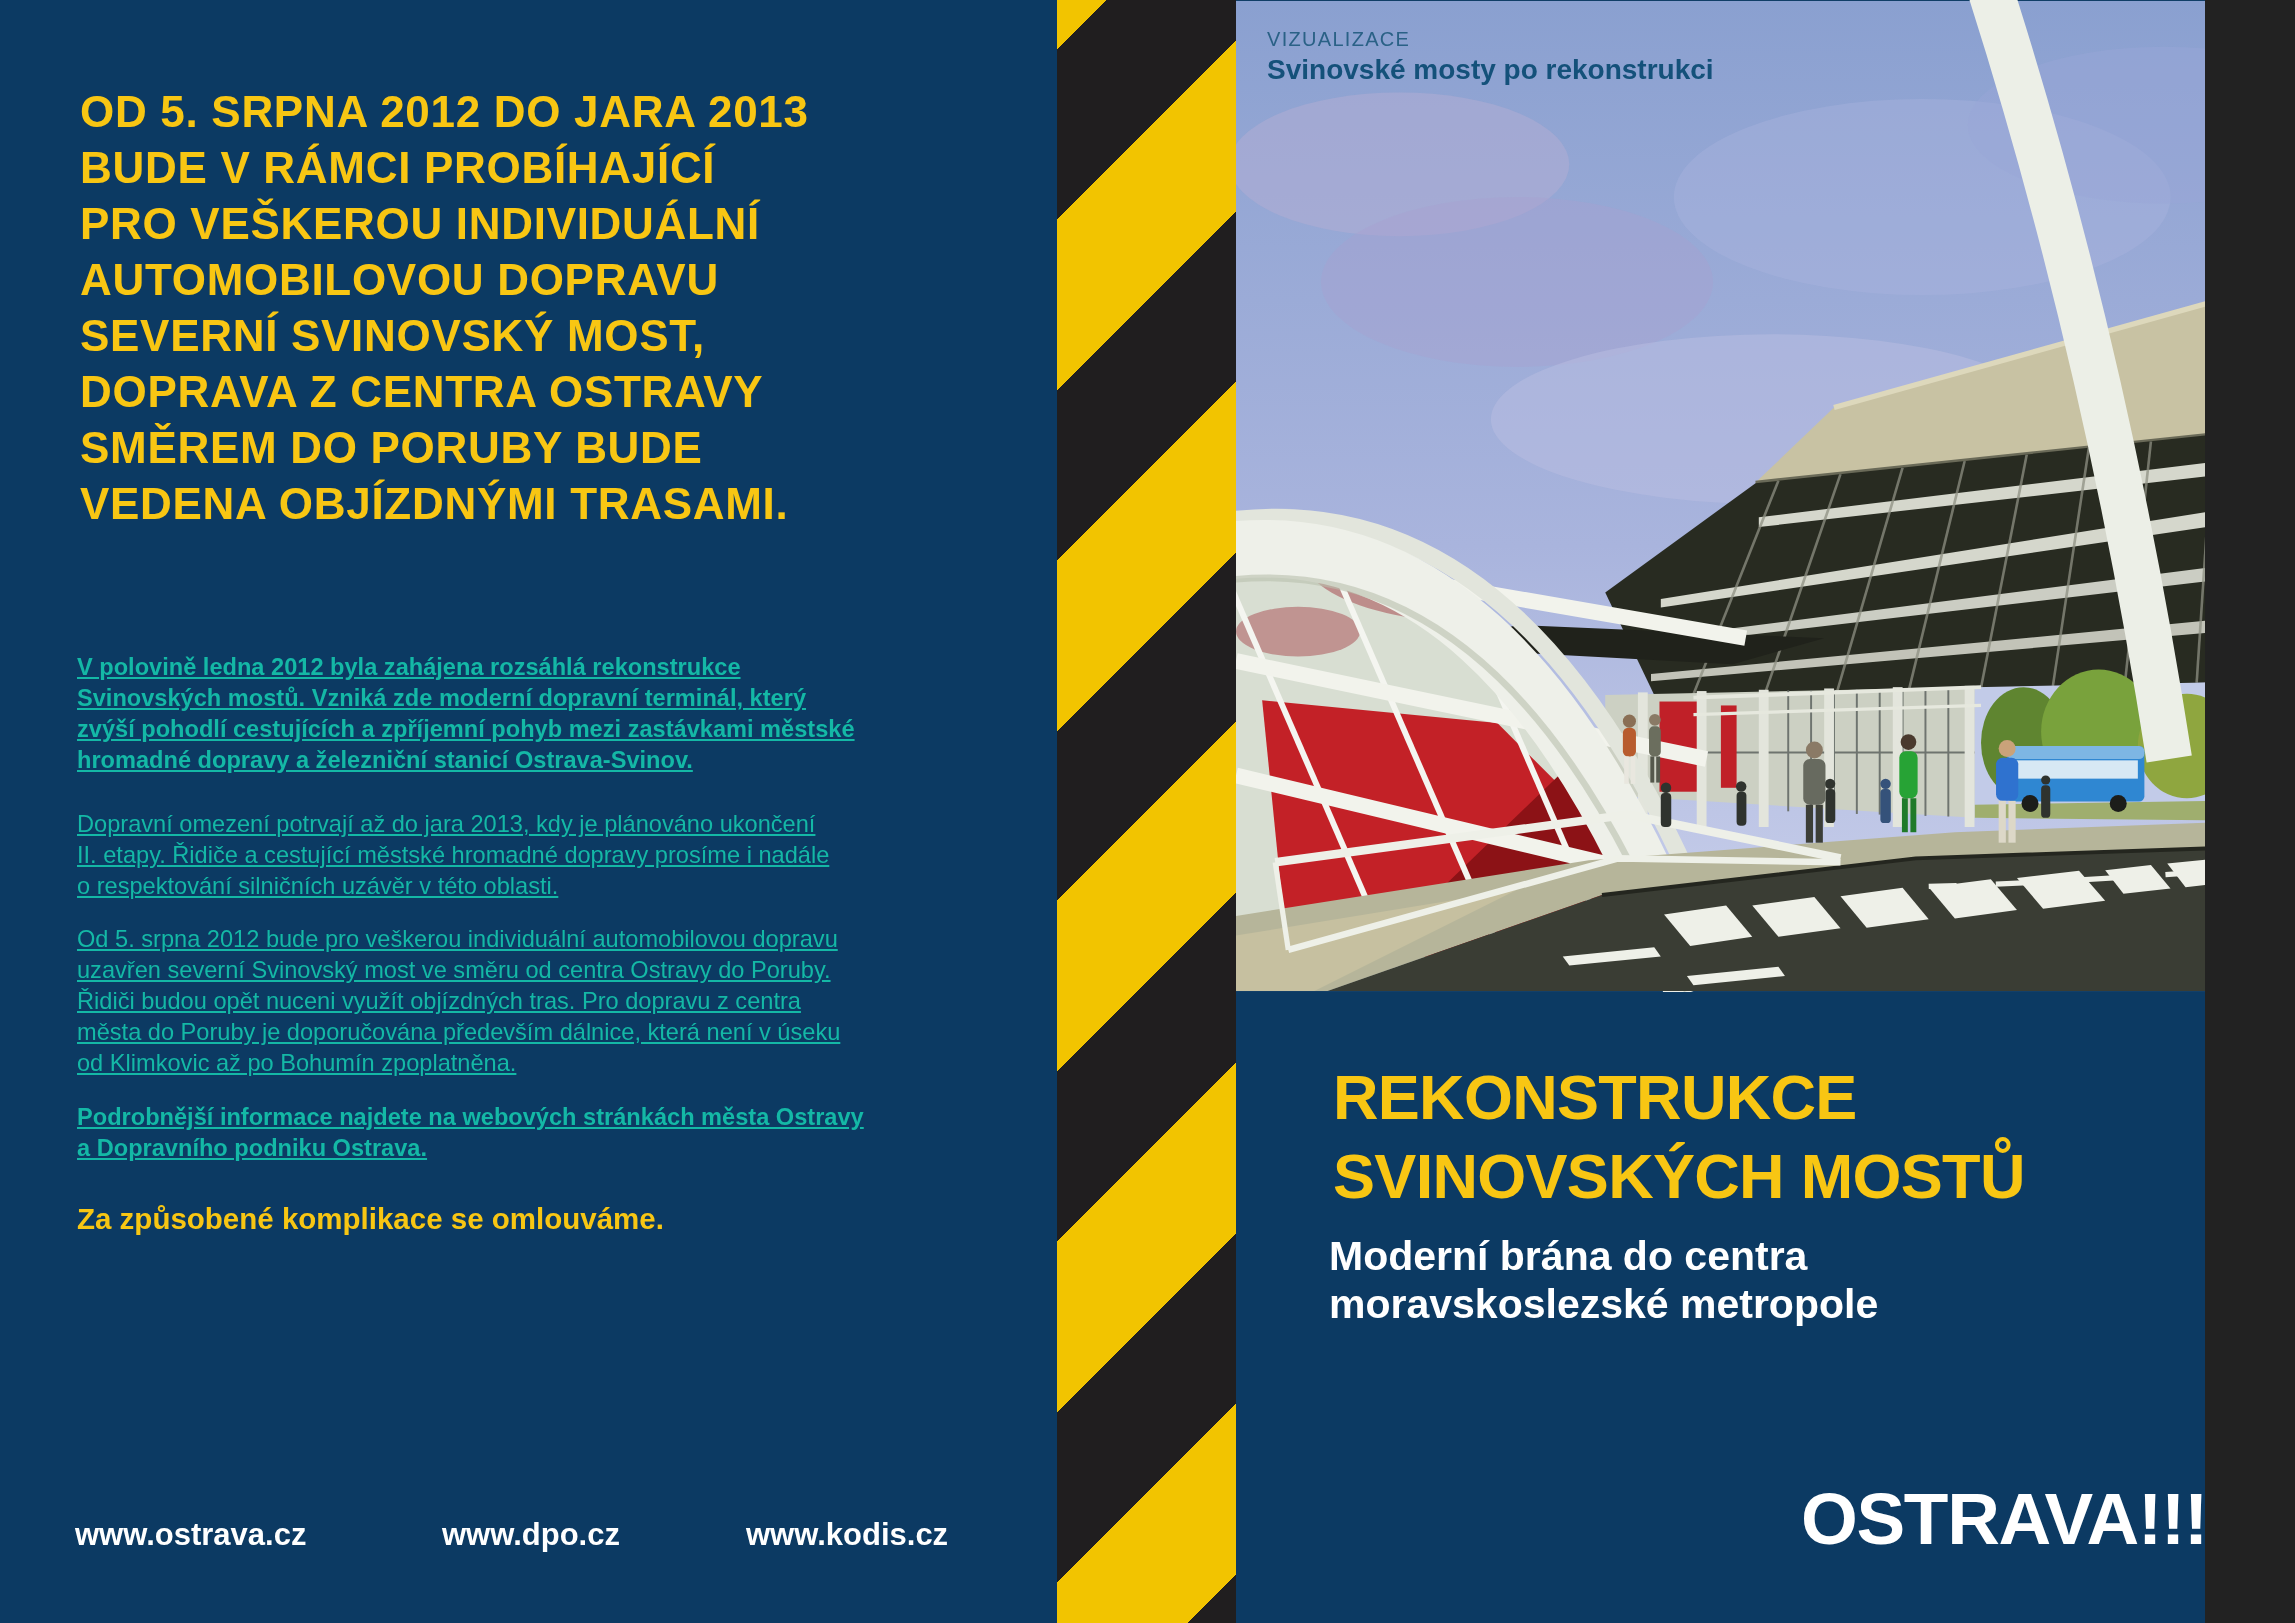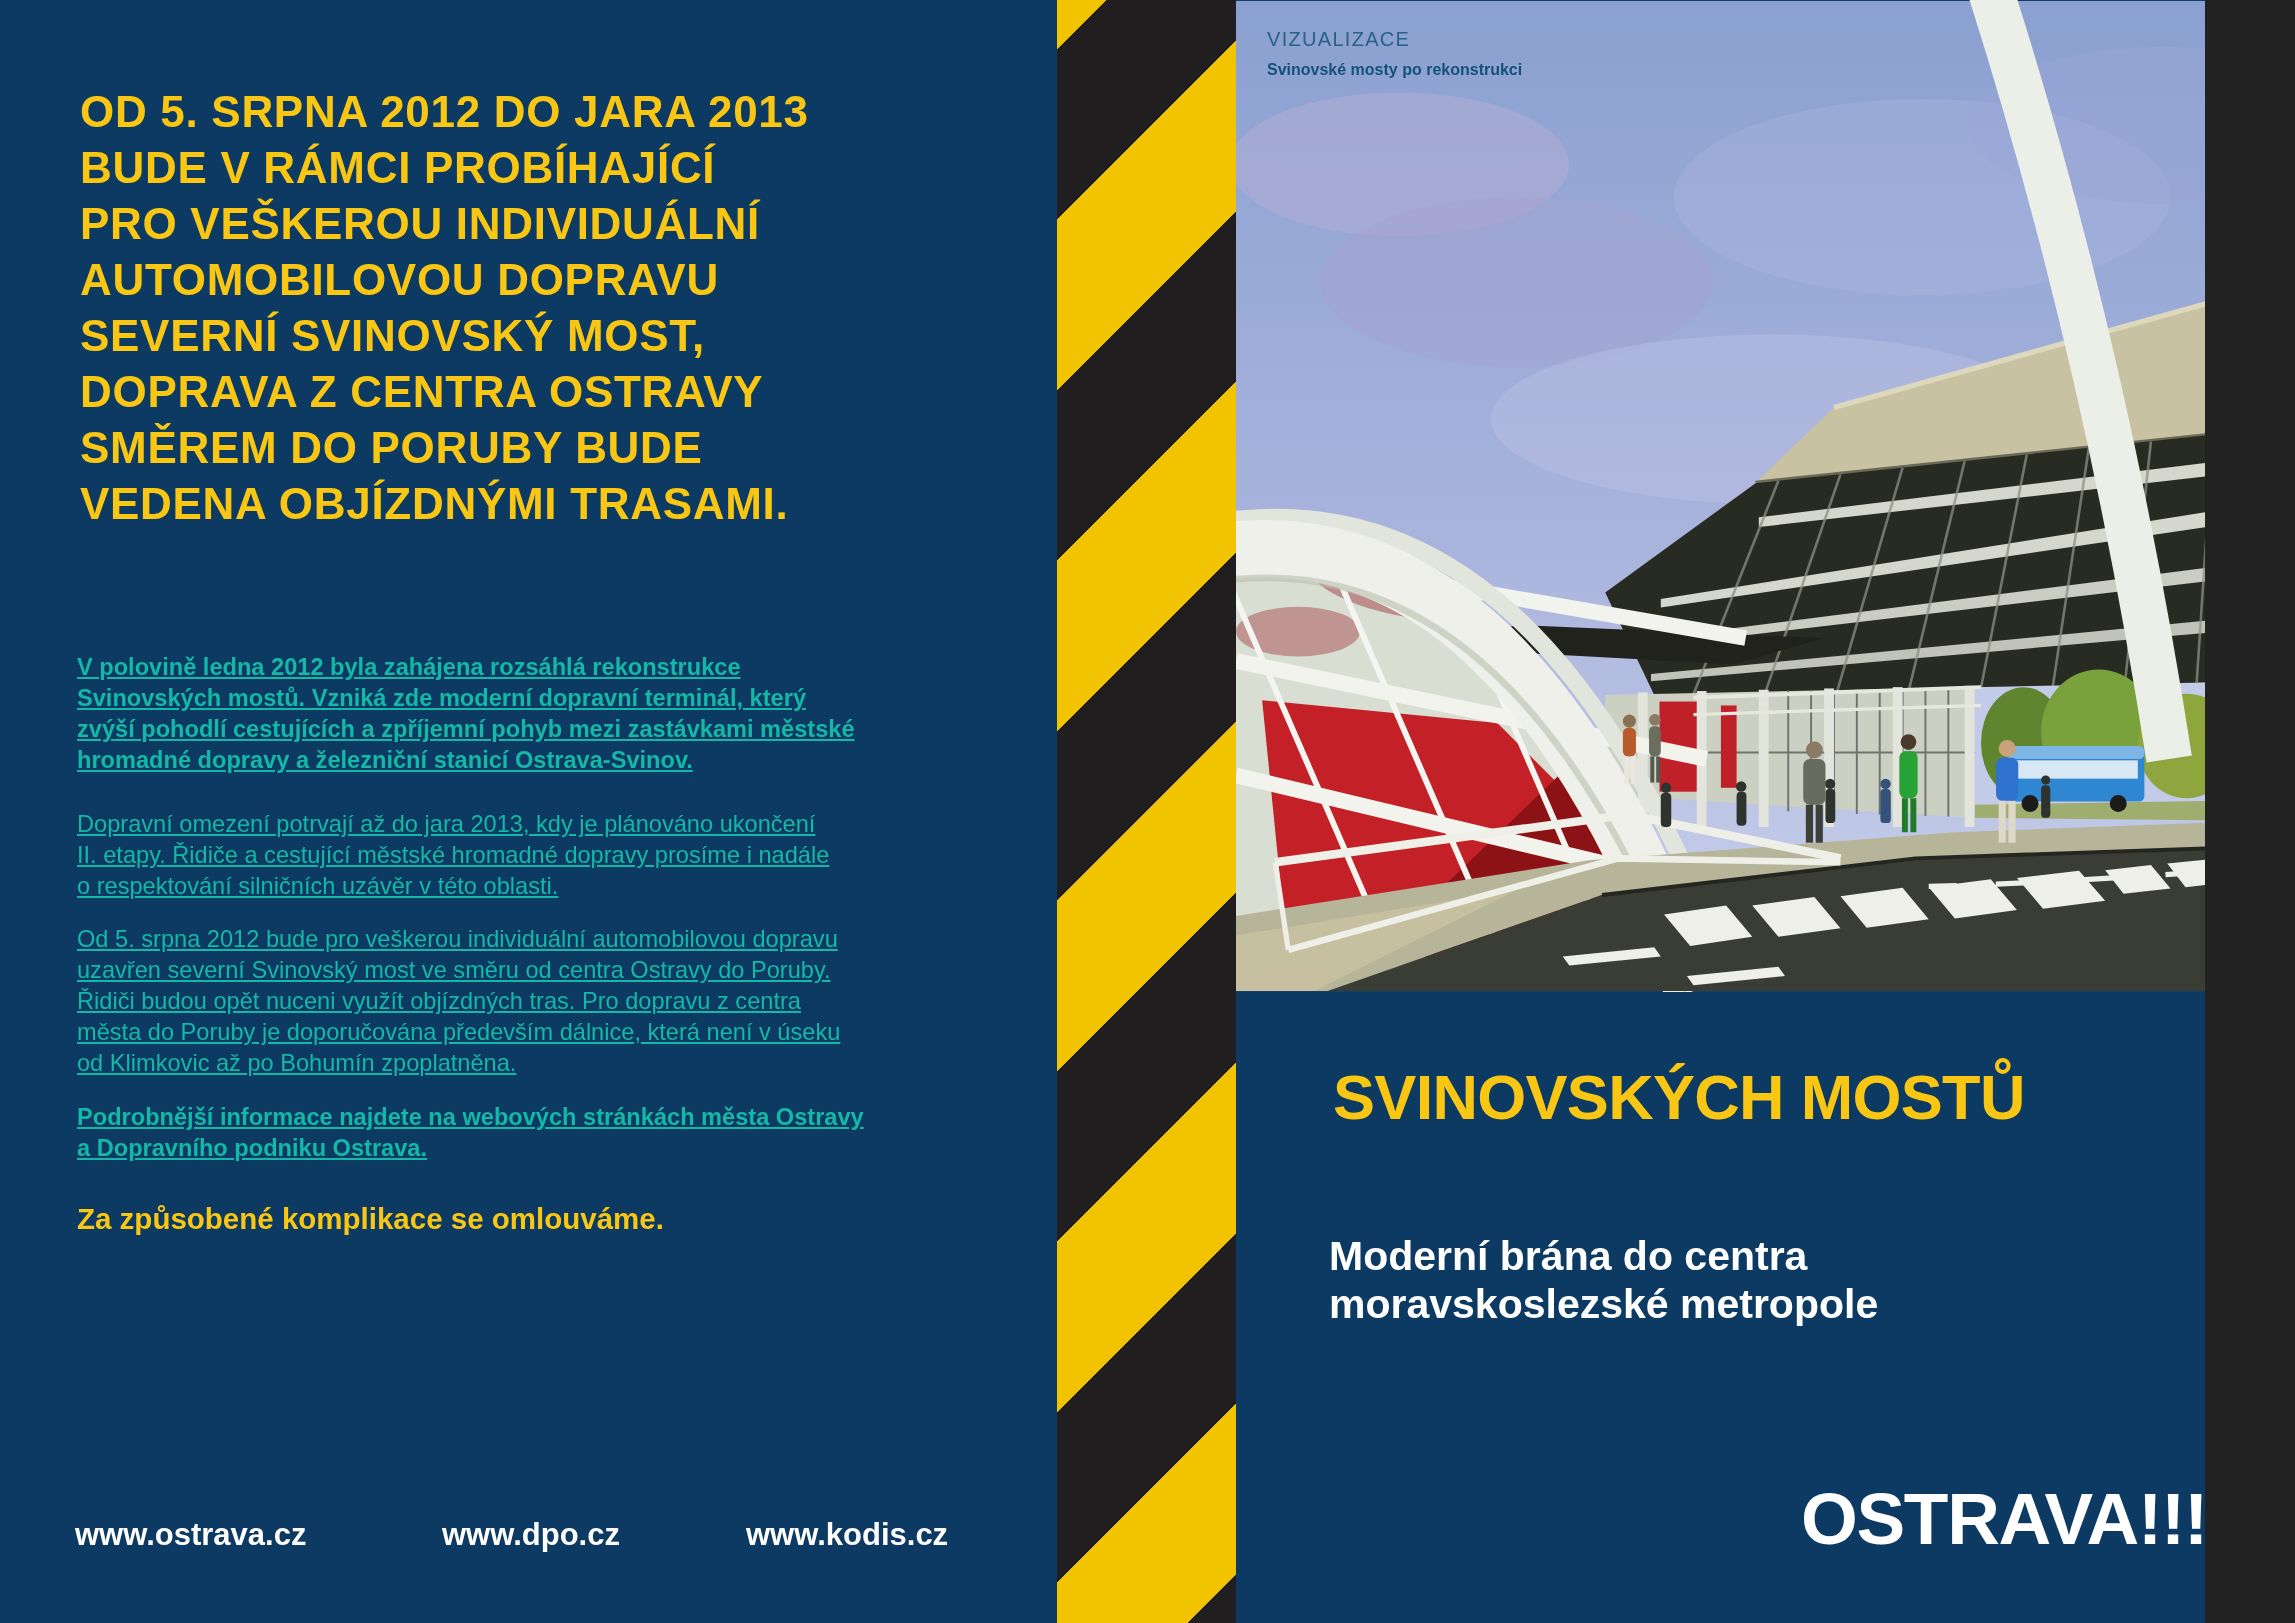--- a/index.html
+++ b/index.html
@@ -22,21 +22,21 @@
     left:1057px;top:0;width:179px;height:1623px;
     background:repeating-linear-gradient(135deg,
       #f2c400 0px, #f2c400 35px,
       #201e1f 35px, #201e1f 155px,
       #f2c400 155px, #f2c400 241px);
   }
   
   .photo{left:1236px;top:0;width:1060px;height:992px;}
   .photo-label{left:1267px;top:23.6px;}
   .photo-label .l1{color:#2a6186;font-size:20px;line-height:30px;letter-spacing:1.3px;}
-  .photo-label .l2{color:#14517a;font-size:16px;line-height:31px;font-weight:bold;}
+  .photo-label .l2{color:#14517a;font-size:28px;line-height:31px;font-weight:bold;}
   
   .r-title{left:1333px;top:1058px;color:#f8c613;font-weight:bold;
     font-size:63px;line-height:79px;letter-spacing:-0.7px;}
   .r-sub{left:1329px;top:1232px;color:#ffffff;font-weight:bold;
     font-size:41px;line-height:48px;}
   .logo{left:1765px;top:1477px;color:#ffffff;font-weight:bold;
     font-size:73px;letter-spacing:-1.3px;margin-left:36px;}
 </style>
 </head>
 <body>
@@ -286,20 +286,21 @@
 
   <div class="abs apology nowrap">Za způsobené komplikace se omlouváme.</div>
 
   <div class="abs links">
     <span class="link" style="left:75px;">www.ostrava.cz</span>
     <span class="link" style="left:442px;">www.dpo.cz</span>
     <span class="link" style="left:746px;">www.kodis.cz</span>
   </div>
 
   <div class="abs r-title">
+    <div class="nowrap">REKONSTRUKCE</div>
     <div class="nowrap">SVINOVSKÝCH MOSTŮ</div>
   </div>
 
   <div class="abs r-sub">
     <div class="nowrap">Moderní brána do centra</div>
     <div class="nowrap">moravskoslezské metropole</div>
   </div>
 
   <div class="abs logo nowrap">OSTRAVA!!!</div>
 

